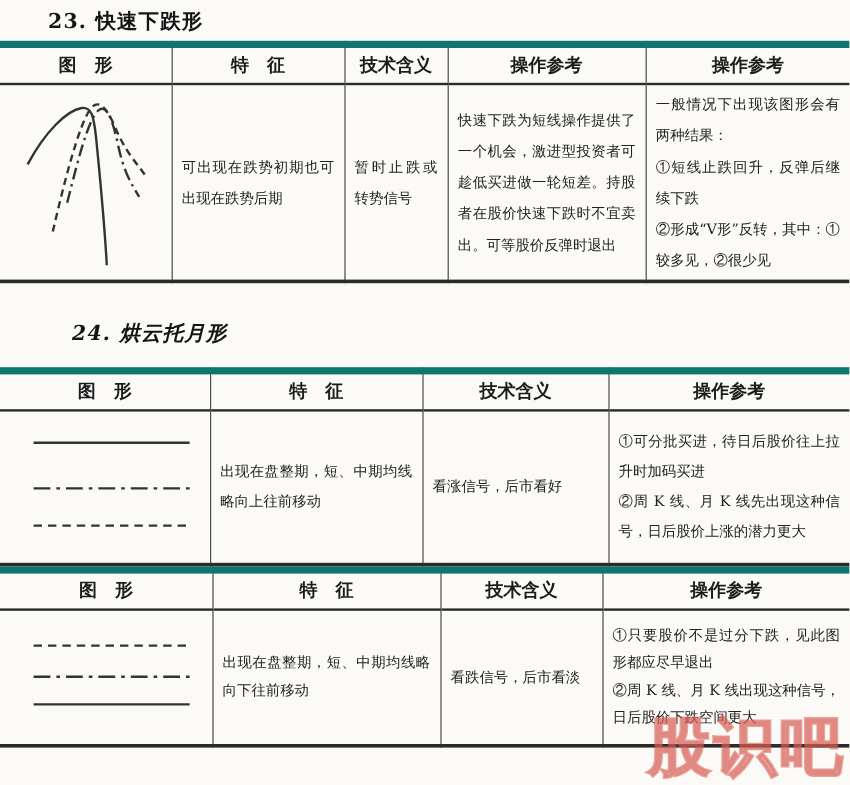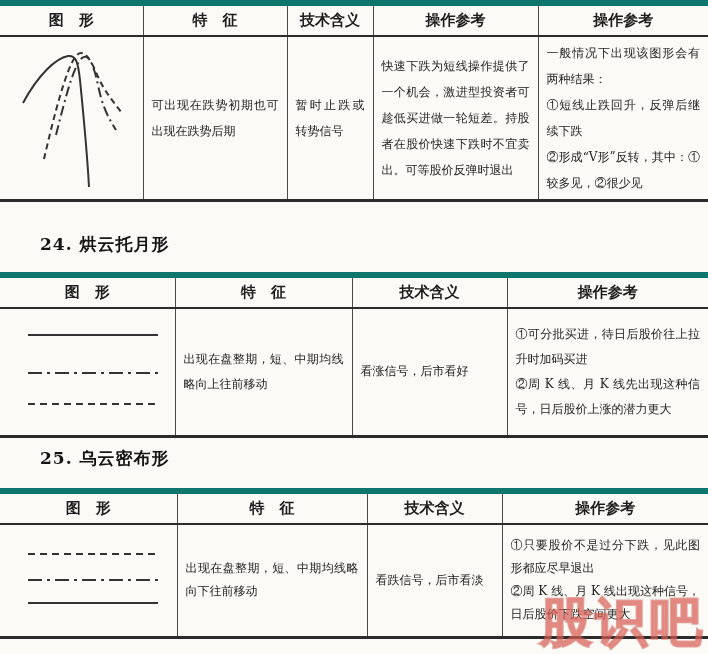--- a/index.html
+++ b/index.html
@@ -13,21 +13,21 @@
     color: #1f1f1f;
   }
   .section-title {
     font-size: 17px;
     font-weight: 700;
     letter-spacing: 1px;
     color: #141414;
     line-height: 20px;
   }
   #title-23 { margin: 8px 0 6px 40px; }
-  #title-24 { margin: 32px 0 18px 40px; }
+  #title-24 { margin: 32px 0 18px 60px; font-style: italic; }
   #title-25 { margin: 10px 0 20px 40px; }
 
   table.pattern-table {
     border-collapse: collapse;
     table-layout: fixed;
     width: 708px;
     border-top: 6px solid #0f766e;
     border-bottom: 3px solid #2b2b2b;
   }
   table.pattern-table th {
@@ -73,20 +73,21 @@
     -webkit-text-stroke: 2px rgba(214, 90, 80, 0.55);
     white-space: nowrap;
     pointer-events: none;
   }
   svg { display: block; margin: 0 auto; }
 </style>
 </head>
 <body>
 
 <div>
+  <div id="title-23" class="section-title">23. 快速下跌形</div>
   <table id="table-23" class="pattern-table">
     <colgroup>
       <col style="width:143px">
         <col style="width:144px">
         <col style="width:86px">
         <col style="width:165px">
         <col style="width:170px">
     </colgroup>
     <tbody>
         <tr>
@@ -142,21 +143,20 @@
       <td>出现在盘整期，短、中期均线略向上往前移动</td>
       <td>看涨信号，后市看好</td>
       <td class="pre">①可分批买进，待日后股价往上拉升时加码买进
 ②周 K 线、月 K 线先出现这种信号，日后股价上涨的潜力更大</td>
     </tr>
   </tbody>
     </table>
 </div>
 
 <div>
-  <div id="title-25" class="section-title">25. 乌云密布形</div>
   <table id="table-25" class="pattern-table">
     <colgroup>
       <col style="width:177px">
         <col style="width:190px">
         <col style="width:135px">
         <col style="width:206px">
     </colgroup>
     <tbody>
         <tr>
       <th>图　形</th>

